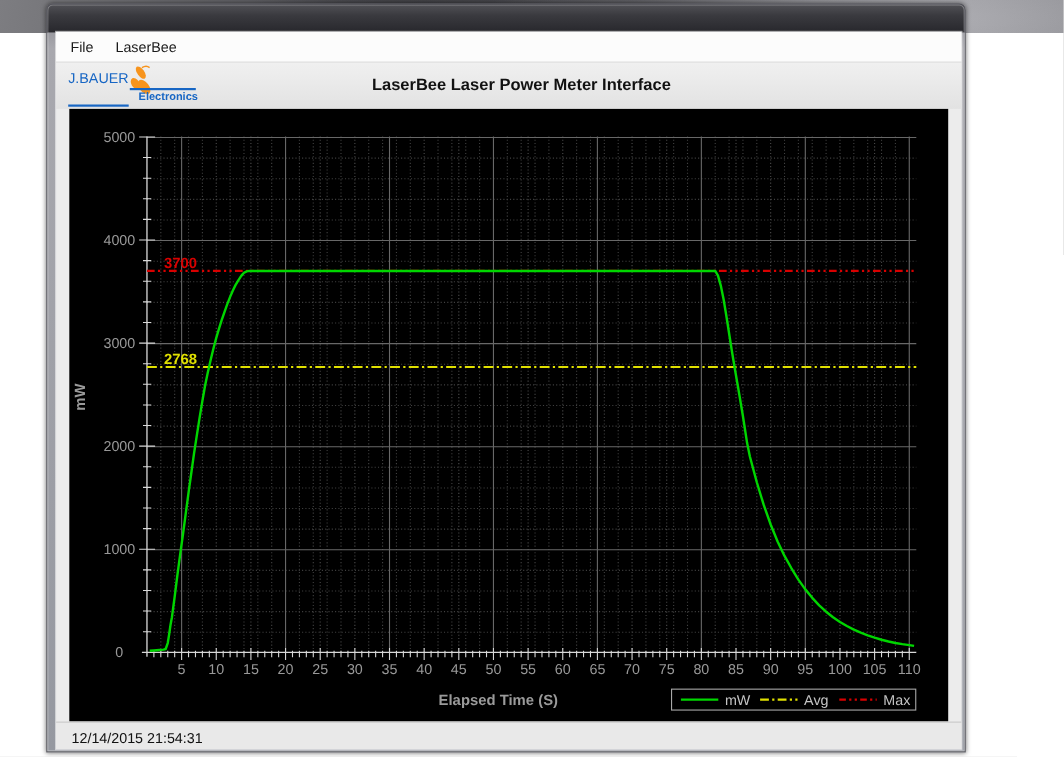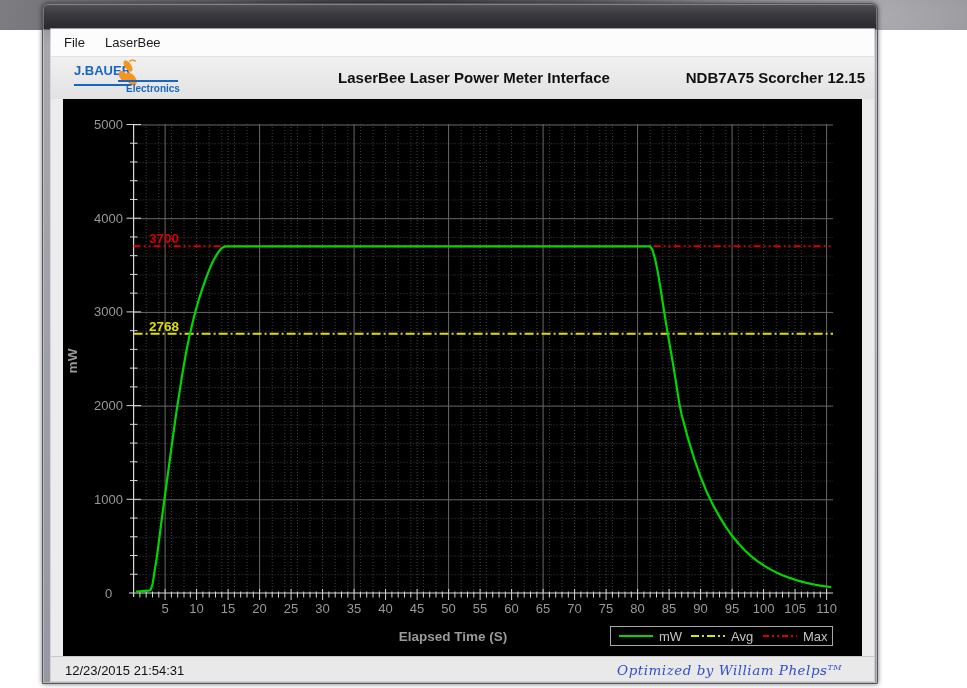--- a/index.html
+++ b/index.html
@@ -34,22 +34,22 @@
   .glyph-min { width:10px; height:3px; background:#fff; margin-top:8px; box-shadow:0 1px 1px rgba(0,0,0,0.5); }
   .glyph-max { width:11px; height:9px; border:2px solid #fff; box-shadow:0 1px 1px rgba(0,0,0,0.5); }
   .content { position:absolute; left:8px; right:3px; top:25px; bottom:2px; background:#ececec;
     box-shadow:0 0 0 1px rgba(255,255,255,0.55); }
   .menubar { position:absolute; left:0; right:0; top:0; height:27px; background:#fcfcfc; display:flex; align-items:center; }
   .menuitem { font-size:13px; color:#1a1a1a; padding:4px 10px; }
   .menuitem:first-child { margin-left:3px; }
   .header { position:absolute; left:0; right:0; top:27px; height:43px;
     background:linear-gradient(#f0f0f0, #e2e2e2); border-top:1px solid #e0e0e0; }
   .logo { position:absolute; left:11px; top:3px; width:140px; height:38px; }
-  .logo-name { position:absolute; left:12px; top:3px; font-weight:bold; font-size:13px; color:#1766c4;
-    border-bottom:2px solid #1766c4; padding-bottom:6px; }
+  .logo-name { position:absolute; left:0; top:3px; font-weight:normal; font-size:13px; color:#1766c4;
+    border-bottom:2px solid #1766c4; padding-bottom:17px; }
   .bee { position:absolute; left:50px; top:-2px; }
   .logo-rule { position:absolute; left:56px; top:20px; width:60px; height:2px; background:#1766c4; }
   .logo-sub { position:absolute; left:64px; top:23px; font-weight:bold; font-size:10px; color:#1766c4; }
   .apptitle { position:absolute; left:0; right:0; top:12px; text-align:center; font-weight:bold; font-size:15px; color:#111; padding-right:16px;padding-left:39px; }
   .version { position:absolute; right:9px; top:12px; font-weight:bold; font-size:15px; color:#111; }
   .chartpanel { position:absolute; left:12px; top:70px; width:799px; height:557px; background:#000; }
   .statusbar { position:absolute; left:0; right:0; top:627px; bottom:0; background:#e9e9e9; border-top:1px solid #c9c9c9; }
   .datetime { position:absolute; left:14px; top:6px; font-size:13px; color:#111; }
   .credit { position:absolute; right:32px; top:5px; font-size:13.5px; color:#3050c8; font-family:"DejaVu Serif", serif; font-style:italic; letter-spacing:0.5px; }
   .credit sup { font-size:8px; }
@@ -74,21 +74,20 @@
               <ellipse cx="16" cy="8" rx="3.2" ry="6.5" transform="rotate(-35 16 8)"></ellipse>
               <ellipse cx="11" cy="18" rx="3.6" ry="5.5" transform="rotate(-30 11 18)"></ellipse>
               <ellipse cx="19" cy="21" rx="4.4" ry="7.5" transform="rotate(-38 19 21)"></ellipse>
             </g>
             <path d="M17,3.5 Q21,1 24,3.5" stroke="#f7941d" stroke-width="1.3" fill="none"></path>
           </svg>
           <div class="logo-rule"></div>
           <div class="logo-sub">Electronics</div>
         </div>
         <div class="apptitle">LaserBee Laser Power Meter Interface</div>
-        <div class="version">NDB7A75 Scorcher 12.15</div>
       </div>
       <div class="chartpanel">
         <svg id="chart" width="799" height="557">
             <line x1="70.6" y1="475.76" x2="770" y2="475.76" stroke="#414141" stroke-width="1" stroke-dasharray="1 2"></line>
             <line x1="70.6" y1="457.02" x2="770" y2="457.02" stroke="#414141" stroke-width="1" stroke-dasharray="1 2"></line>
             <line x1="70.6" y1="438.28" x2="770" y2="438.28" stroke="#414141" stroke-width="1" stroke-dasharray="1 2"></line>
             <line x1="70.6" y1="419.53999999999996" x2="770" y2="419.53999999999996" stroke="#414141" stroke-width="1" stroke-dasharray="1 2"></line>
             <line x1="70.6" y1="382.06" x2="770" y2="382.06" stroke="#414141" stroke-width="1" stroke-dasharray="1 2"></line>
             <line x1="70.6" y1="363.32" x2="770" y2="363.32" stroke="#414141" stroke-width="1" stroke-dasharray="1 2"></line>
             <line x1="70.6" y1="344.58" x2="770" y2="344.58" stroke="#414141" stroke-width="1" stroke-dasharray="1 2"></line>
@@ -351,19 +350,18 @@
             <rect x="547.5" y="527.5" width="222" height="19" fill="#000" stroke="#a8a8a8" stroke-width="1"></rect>
             <line x1="556" y1="537" x2="590" y2="537" stroke="#00d600" stroke-width="2"></line>
             <text x="596" y="541.5" fill="#c4c4c4" font-size="13" text-anchor="start" font-family="Liberation Sans, sans-serif">mW</text>
             <line x1="628" y1="537" x2="662" y2="537" stroke="#e0e000" stroke-width="2" stroke-dasharray="8 3 2 3"></line>
             <text x="668" y="541.5" fill="#c4c4c4" font-size="13" text-anchor="start" font-family="Liberation Sans, sans-serif">Avg</text>
             <line x1="700" y1="537" x2="734" y2="537" stroke="#d80000" stroke-width="2" stroke-dasharray="6 3 2 3 2 3"></line>
             <text x="740" y="541.5" fill="#c4c4c4" font-size="13" text-anchor="start" font-family="Liberation Sans, sans-serif">Max</text>
           </svg>
       </div>
       <div class="statusbar">
-        <span class="datetime">12/23/2015 21:54:31</span>
-        <span class="credit"><span>Optimized by William Phelps</span><sup>TM</sup></span>
+        <span class="datetime">12/14/2015 21:54:31</span>
       </div>
     </div>
   </div>
 
 </div>
 
 </body></html>

